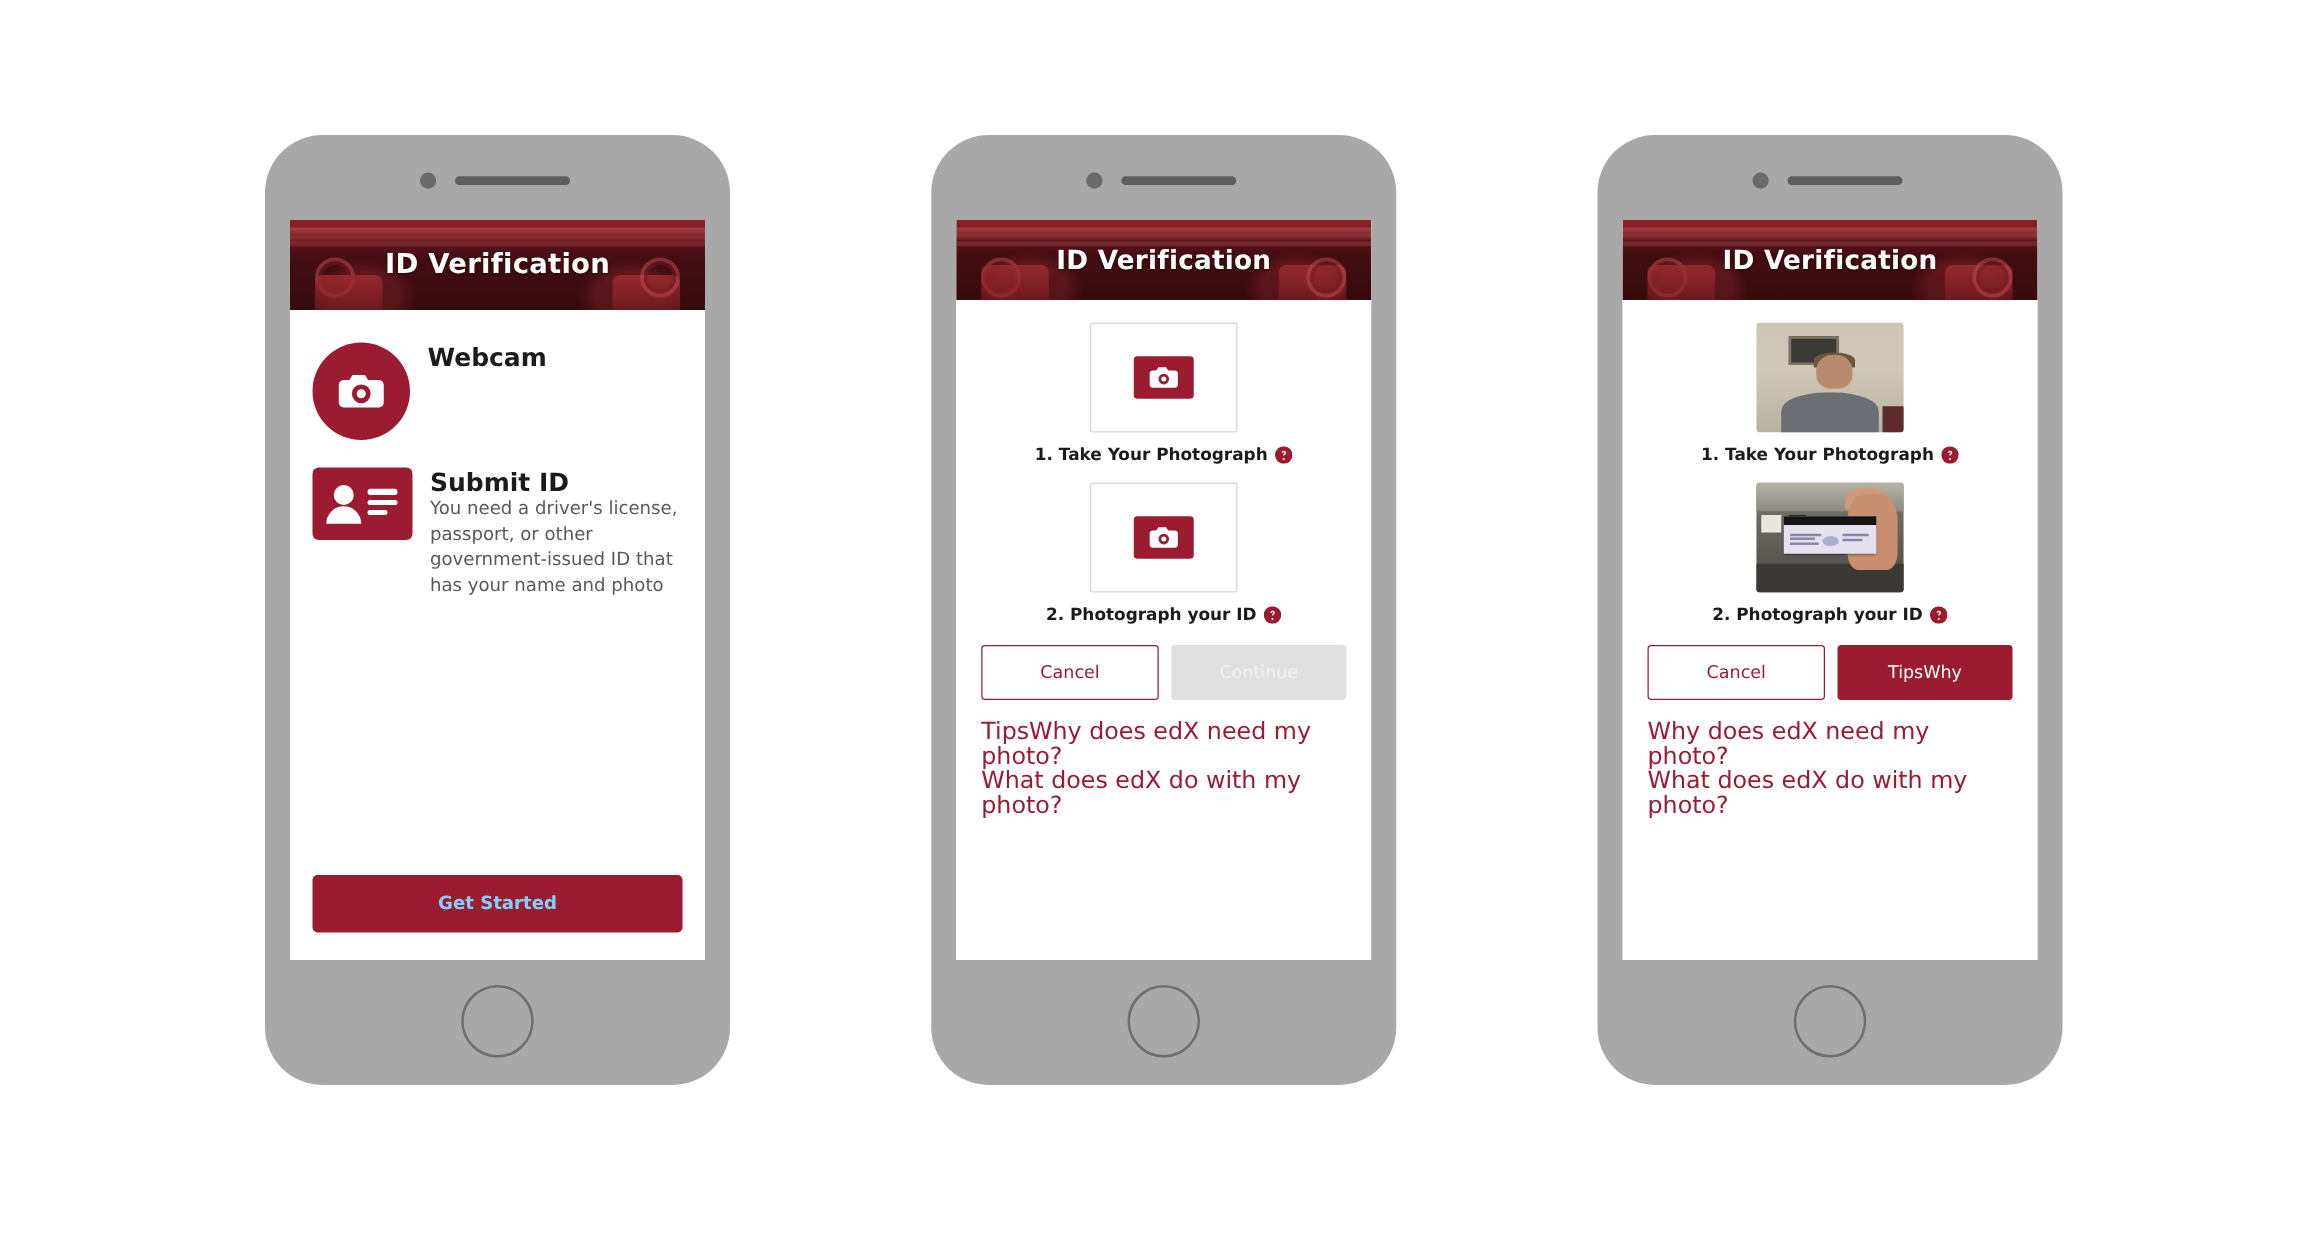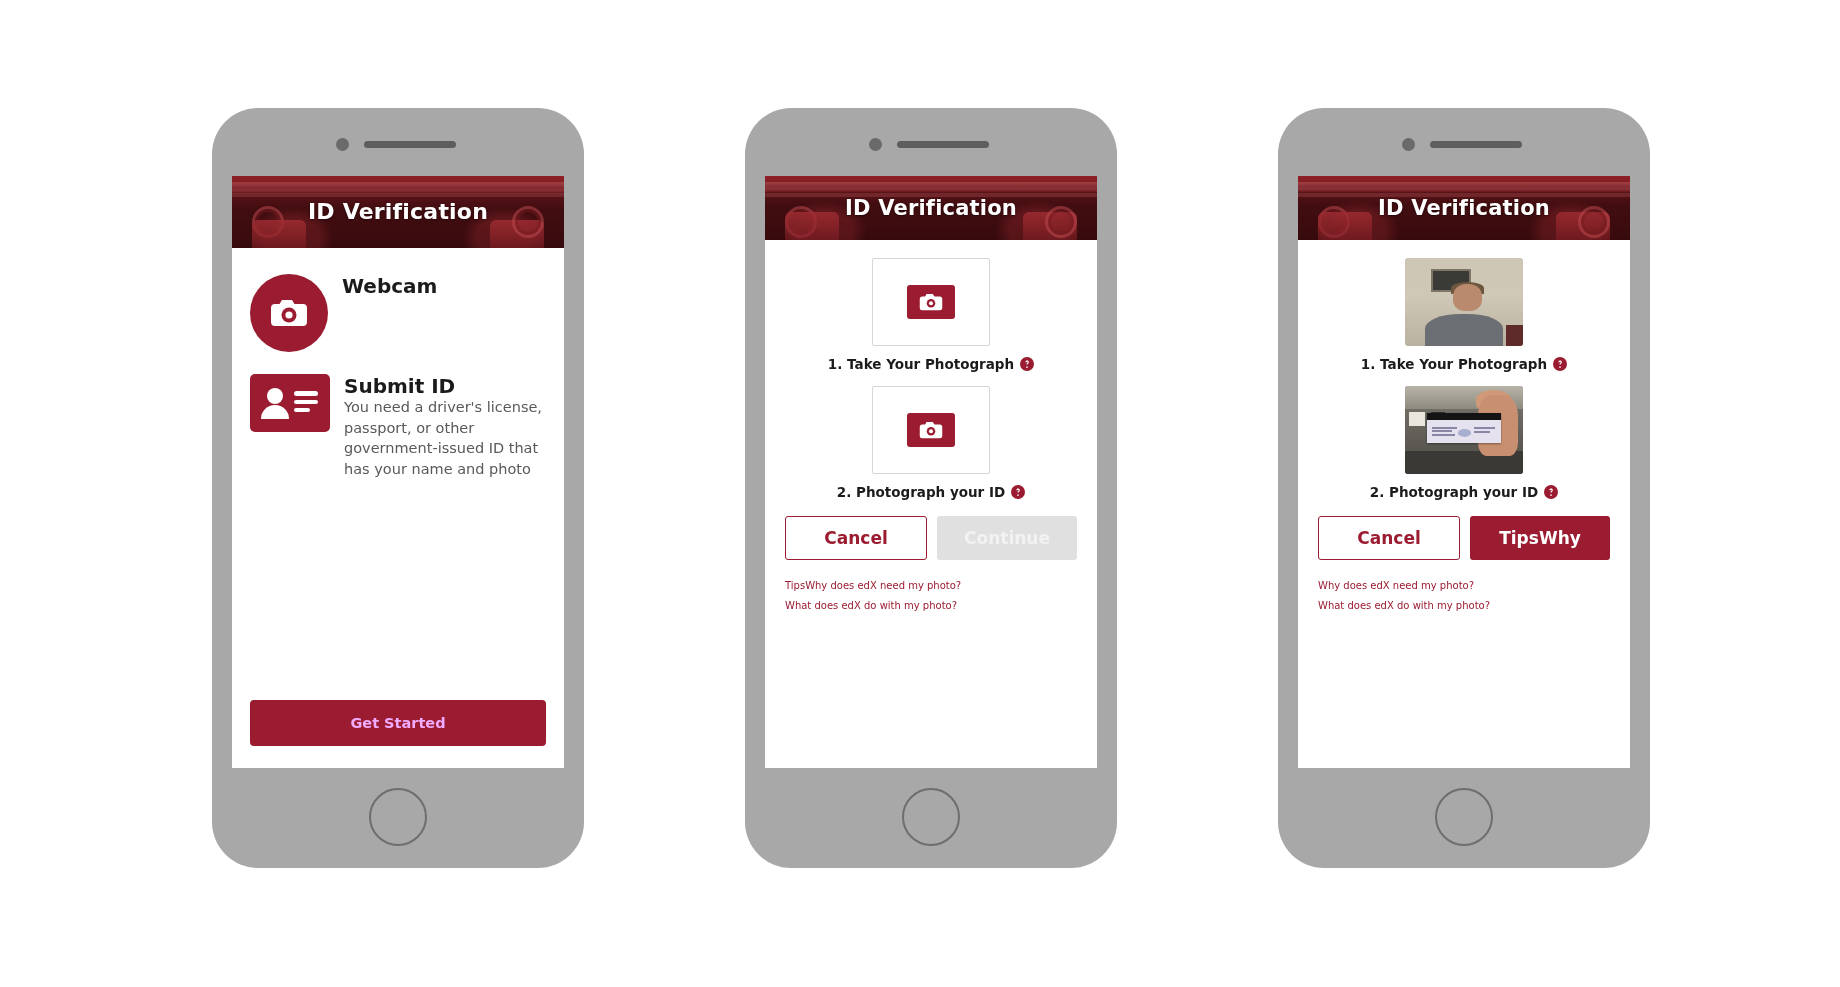--- a/index.html
+++ b/index.html
@@ -187,21 +187,21 @@
   }
   .cta-button {
     position: absolute;
     left: 18px;
     right: 18px;
     bottom: 22px;
     height: 46px;
     background: #9b1b30;
     border: none;
     border-radius: 4px;
-    color: #f0abfc;
+    color: #7dd3fc;
     font-size: 14.5px;
     font-weight: bold;
     font-family: inherit;
     cursor: pointer;
   }
 
   
   .capture-block { margin-top: 18px; }
   .capture-block.second { margin-top: 14px; }
   .capture-frame {
@@ -245,22 +245,22 @@
   .btn-row {
     display: flex;
     gap: 10px;
     margin-top: 16px;
     padding: 0 2px;
   }
   .btn {
     flex: 1 1 0;
     height: 44px;
     border-radius: 3px;
-    font-size: 17px;
-    font-weight: bold;
+    font-size: 14px;
+    font-weight: normal;
     font-family: inherit;
     cursor: pointer;
   }
   .btn-outline {
     background: #ffffff;
     border: 1.5px solid #9b1b30;
     color: #9b1b30;
   }
   .btn-disabled {
     background: #e0e0e0;
@@ -273,21 +273,21 @@
     border: none;
     color: #ffffff;
   }
   .links {
     margin-top: 16px;
     padding-left: 2px;
   }
   .link {
     display: block;
     color: #9b1b30;
-    font-size: 10px;
+    font-size: 19px;
     line-height: 19.5px;
     text-decoration: none;
     cursor: pointer;
   }
 
   
   .photo-selfie {
     width: 100%;
     height: 100%;
     position: relative;

